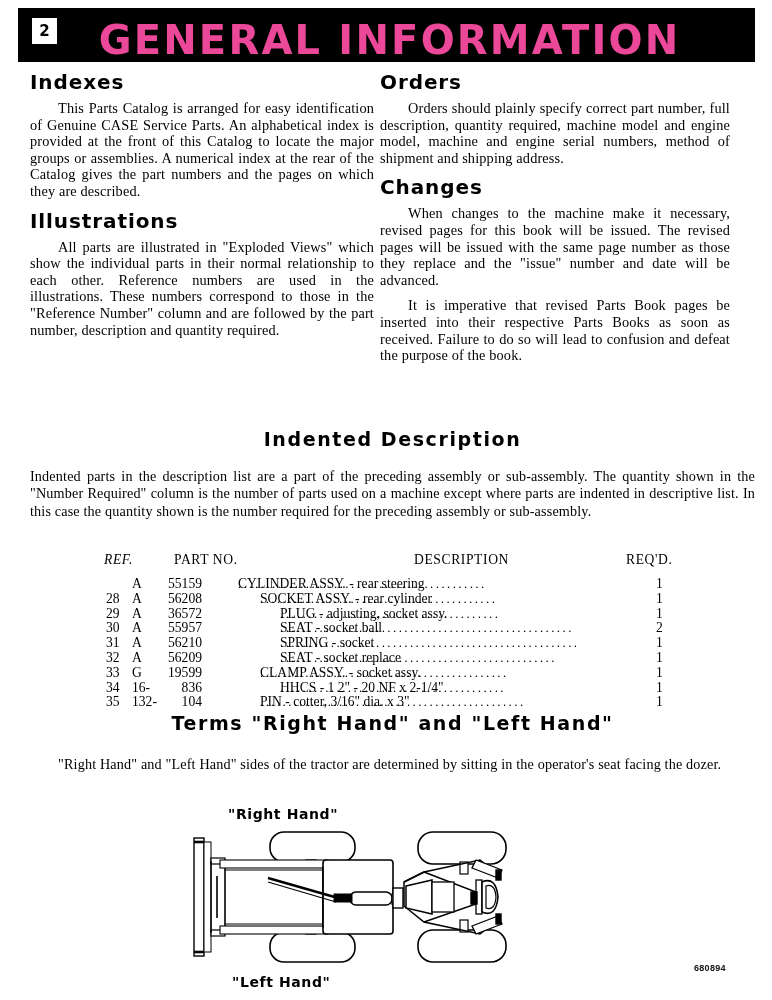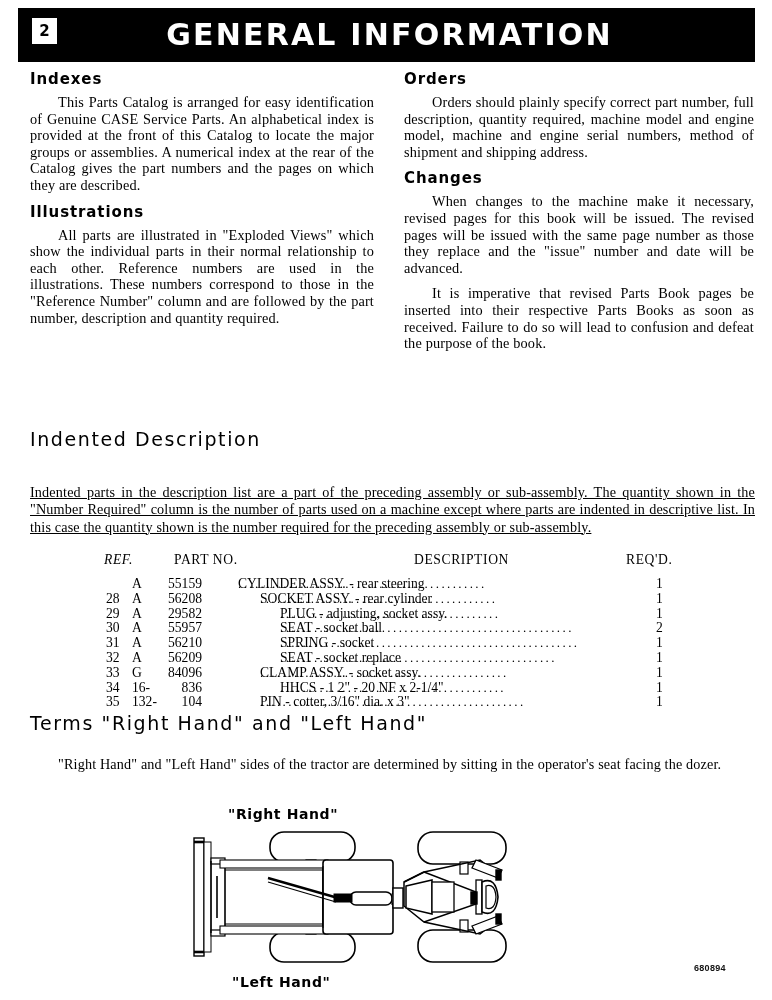--- a/index.html
+++ b/index.html
@@ -39,39 +39,40 @@
     font-size: 15px;
     line-height: 26px;
     text-align: center;
   }
   .header-title {
     position: absolute;
     left: 0;
     right: 0;
     top: 9px;
     text-align: center;
-    color: #ffffff;
+    color: #ec4899;
     font-family: "DejaVu Sans", sans-serif;
     font-weight: bold;
-    font-size: 30px;
+    font-size: 40px;
     letter-spacing: 2.2px;
     padding-left: 6px;
   }
 
   
   .sec-head {
     font-family: "DejaVu Sans", sans-serif;
     font-weight: bold;
-    font-size: 15px;
+    font-size: 20px;
     letter-spacing: 0.9px;
     margin: 0 0 6px 0;
   }
   .center-head {
+    text-align: center;
     font-family: "DejaVu Sans", sans-serif;
-    font-weight: normal;
+    font-weight: bold;
     font-size: 19px;
     letter-spacing: 1.6px;
     margin: 0;
   }
 
   
   p.body {
     margin: 0 0 9px 0;
     font-family: "Liberation Serif", serif;
     font-size: 14.3px;
@@ -83,43 +84,42 @@
 
   
   .col-left {
     position: absolute;
     left: 30px;
     top: 70px;
     width: 344px;
   }
   .col-right {
     position: absolute;
-    left: 404px;
+    left: 380px;
     top: 70px;
     width: 350px;
   }
   .col-left .sec-head:not(:first-child),
   .col-right .sec-head:not(:first-child) {
     margin-top: 8px;
   }
 
   
   .indented-sec {
     position: absolute;
     left: 30px;
     top: 428px;
     width: 725px;
   }
   .indented-sec .lead {
-    margin-top: 34px;
+    margin-top: 18px;
     font-size: 14.2px;
     line-height: 17.3px;
     text-align: justify;
     text-indent: 0;
-    text-decoration: underline;
   }
 
   
   .parts-table {
     position: absolute;
     left: 98px;
     top: 552px;
     width: 580px;
     font-family: "Liberation Serif", serif;
     font-size: 13.6px;
@@ -257,21 +257,21 @@
         <span class="c-num">56208</span>
         <span class="c-desc" style="left: 162px;">
           <span>SOCKET ASSY. - rear cylinder </span>
           <span class="leader">..........................................</span>
         </span>
         <span class="c-qty">1</span>
       </div>
       <div class="p-row">
         <span class="c-ref">29</span>
         <span class="c-letter">A</span>
-        <span class="c-num">29582</span>
+        <span class="c-num">36572</span>
         <span class="c-desc" style="left: 182px;">
           <span>PLUG - adjusting, socket assy. </span>
           <span class="leader">.......................................</span>
         </span>
         <span class="c-qty">1</span>
       </div>
       <div class="p-row">
         <span class="c-ref">30</span>
         <span class="c-letter">A</span>
         <span class="c-num">55957</span>
@@ -297,21 +297,21 @@
         <span class="c-num">56209</span>
         <span class="c-desc" style="left: 182px;">
           <span>SEAT - socket replace </span>
           <span class="leader">.................................................</span>
         </span>
         <span class="c-qty">1</span>
       </div>
       <div class="p-row">
         <span class="c-ref">33</span>
         <span class="c-letter">G</span>
-        <span class="c-num">84096</span>
+        <span class="c-num">19599</span>
         <span class="c-desc" style="left: 162px;">
           <span>CLAMP ASSY. - socket assy. </span>
           <span class="leader">............................................</span>
         </span>
         <span class="c-qty">1</span>
       </div>
       <div class="p-row">
         <span class="c-ref">34</span>
         <span class="c-letter">16-</span>
         <span class="c-num">836</span>

